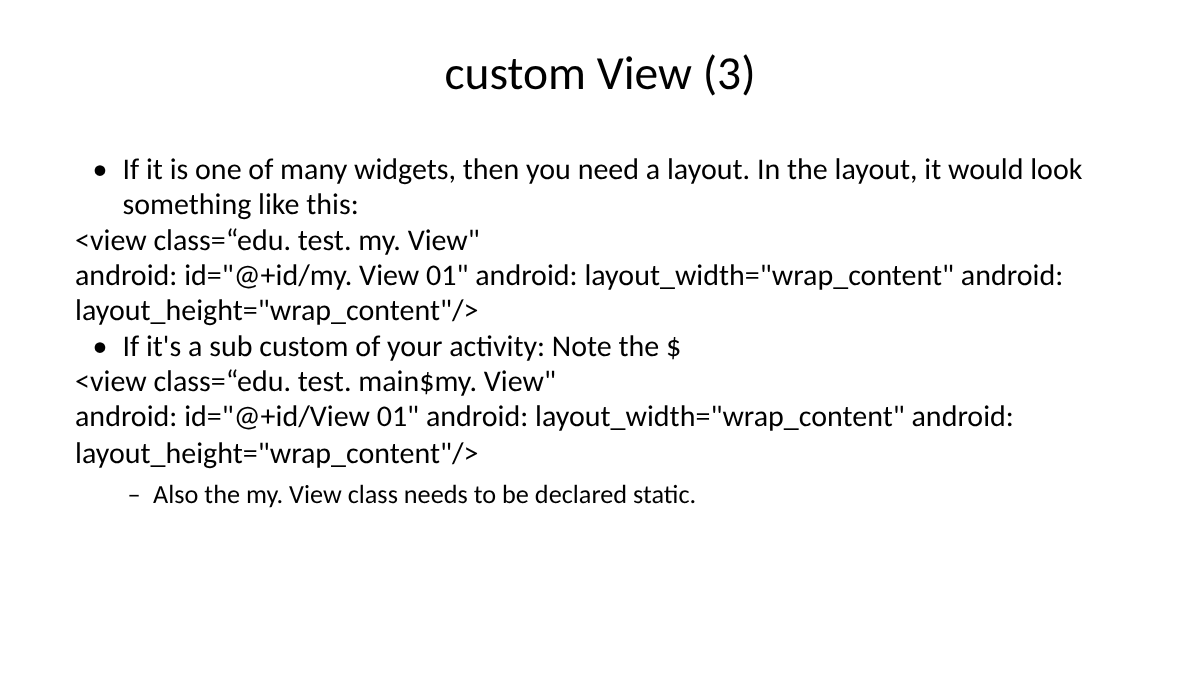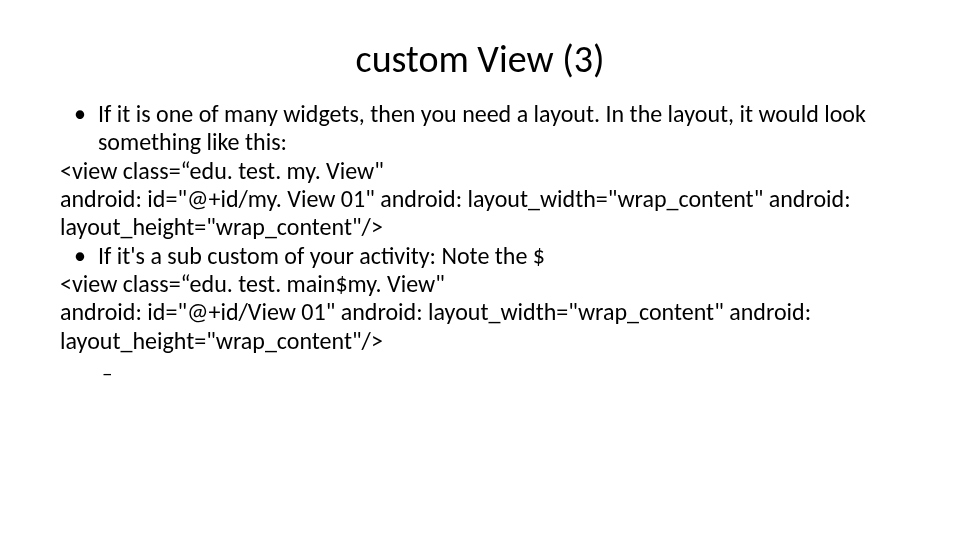--- a/index.html
+++ b/index.html
@@ -13,21 +13,21 @@
       background: #ffffff;
       font-family: Calibri, "Segoe UI", Arial, sans-serif;
       color: #000000;
       padding: 30px 60px 30px 60px;
       overflow: hidden;
     }
     .title {
       text-align: center;
       font-size: 38px;
       font-weight: 400;
-      margin-bottom: 18px;
+      margin-bottom: 40px;
       margin-top: 6px;
     }
     .content {
       font-size: 24px;
       line-height: 1.18;
     }
     .bullet-row {
       display: flex;
       padding-left: 14px;
     }
@@ -62,14 +62,15 @@
   <div class="plain-line">&lt;view class=“edu. test. my. View"</div>
   <div class="plain-line">android: id="@+id/my. View 01" android: layout_width="wrap_content" android: layout_height="wrap_content"/&gt;</div>
   <div class="bullet-row">
     <span class="bullet-dot">•</span>
     <span>If it's a sub custom of your activity:  Note the $</span>
   </div>
   <div class="plain-line">&lt;view class=“edu. test. main$my. View"</div>
   <div class="plain-line">android: id="@+id/View 01" android: layout_width="wrap_content" android: layout_height="wrap_content"/&gt;</div>
   <div class="sub-bullet-row">
     <span class="sub-dash">–</span>
+    <span>Also the my. View class needs to be declared static.</span>
   </div>
 </div>
 
 </body></html>

